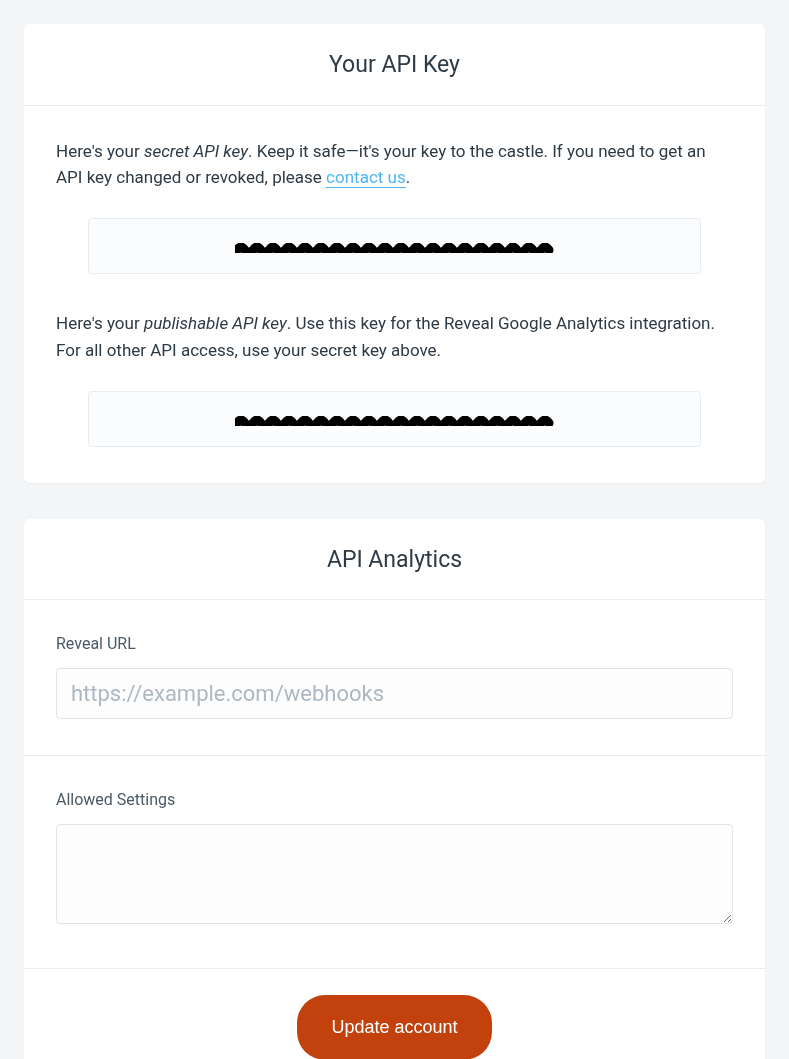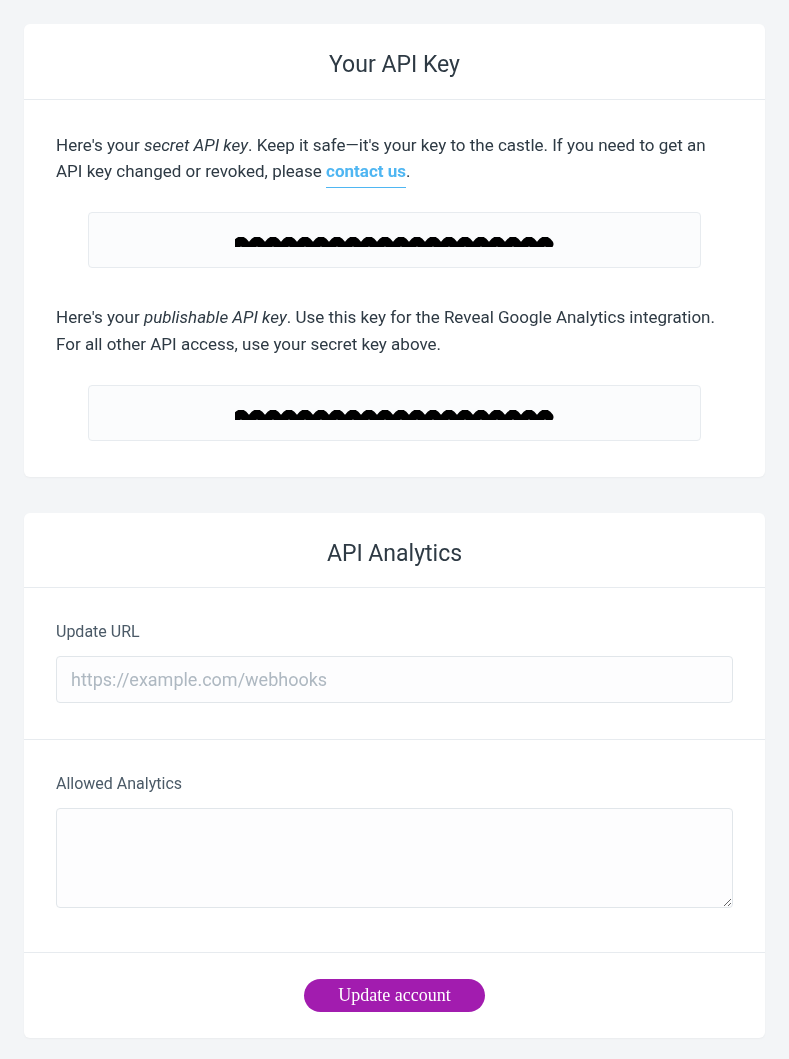--- a/index.html
+++ b/index.html
@@ -16,21 +16,21 @@
       line-height: 1.5;
     }
     .card {
       background: #ffffff;
       border-radius: 6px;
       box-shadow: 0 1px 2px rgba(0,0,0,0.04);
       margin-bottom: 36px;
     }
     .card-header {
       border-bottom: 1px solid #e7ebef;
-      padding: 24px 16px 16px;
+      padding: 24px 16px 22px;
     }
     .card-title {
       font-size: 23px;
       font-weight: 400;
       text-align: center;
       color: #2e3a44;
     }
     .card-body {
       padding: 32px 32px 36px;
     }
@@ -39,22 +39,21 @@
       font-size: 17px;
       line-height: 1.55;
       margin-bottom: 28px;
     }
     .desc em {
     }
     .desc a {
       color: #4fb6f2;
       text-decoration: none;
       border-bottom: 1px solid #4fb6f2;
-      padding-bottom: 6px;
-      font-weight: bold;
+      padding-bottom: 0;
     }
     .key-box {
       background: #fbfcfd;
       border: 1px solid #e7ebef;
       border-radius: 4px;
       margin: 0 32px 36px;
       padding: 20px 18px;
       text-align: center;
       display: flex;
       align-items: center;
@@ -76,50 +75,50 @@
       border-bottom: 1px solid #e7ebef;
     }
     .form-label {
       display: block;
       font-size: 16px;
       color: #4b5a67;
       margin-bottom: 12px;
     }
     .text-input {
       width: 100%;
-      font-size: 18px;
+      font-size: 22px;
       padding: 12px 14px;
       border: 1px solid #e1e6ea;
       border-radius: 4px;
       background: #fdfdfe;
       color: #2e3a44;
       font-family: inherit;
     }
     .text-input::placeholder {
       color: #aeb8c1;
     }
     textarea.text-input {
       height: 100px;
       resize: vertical;
     }
     .card-footer {
       padding: 26px 16px;
       display: flex;
       justify-content: center;
     }
     .btn-primary {
-      background: #a21caf;
+      background: #c2410c;
       color: #ffffff;
       border: none;
       border-radius: 28px;
-      padding: 6px 34px;
+      padding: 22px 34px;
       font-size: 18px;
       font-weight: 500;
       cursor: pointer;
-      font-family: Liberation Serif, serif;
+      font-family: Liberation Sans, sans-serif;
     }
     .desc + .key-box + .desc {
       margin-top: 16px;
     }
     .card-body .key-box:last-child {
       margin-bottom: 0;
     }
   </style>
 </head>
 <body>
@@ -156,25 +155,25 @@
 
   </div>
 </div>
 
 <div class="card">
   <div class="card-header">
     <h2 class="card-title">API Analytics</h2>
   </div>
 
   <div class="form-section">
-    <label class="form-label">Update URL</label>
+    <label class="form-label">Reveal URL</label>
     <input type="text" class="text-input" placeholder="https://example.com/webhooks" style="">
   </div>
 
   <div class="form-section">
-    <label class="form-label">Allowed Analytics</label>
+    <label class="form-label">Allowed Settings</label>
     <textarea class="text-input" style=""></textarea>
   </div>
 
   <div class="card-footer">
     <button class="btn-primary">Update account</button>
   </div>
 </div>
 
 </body></html>

